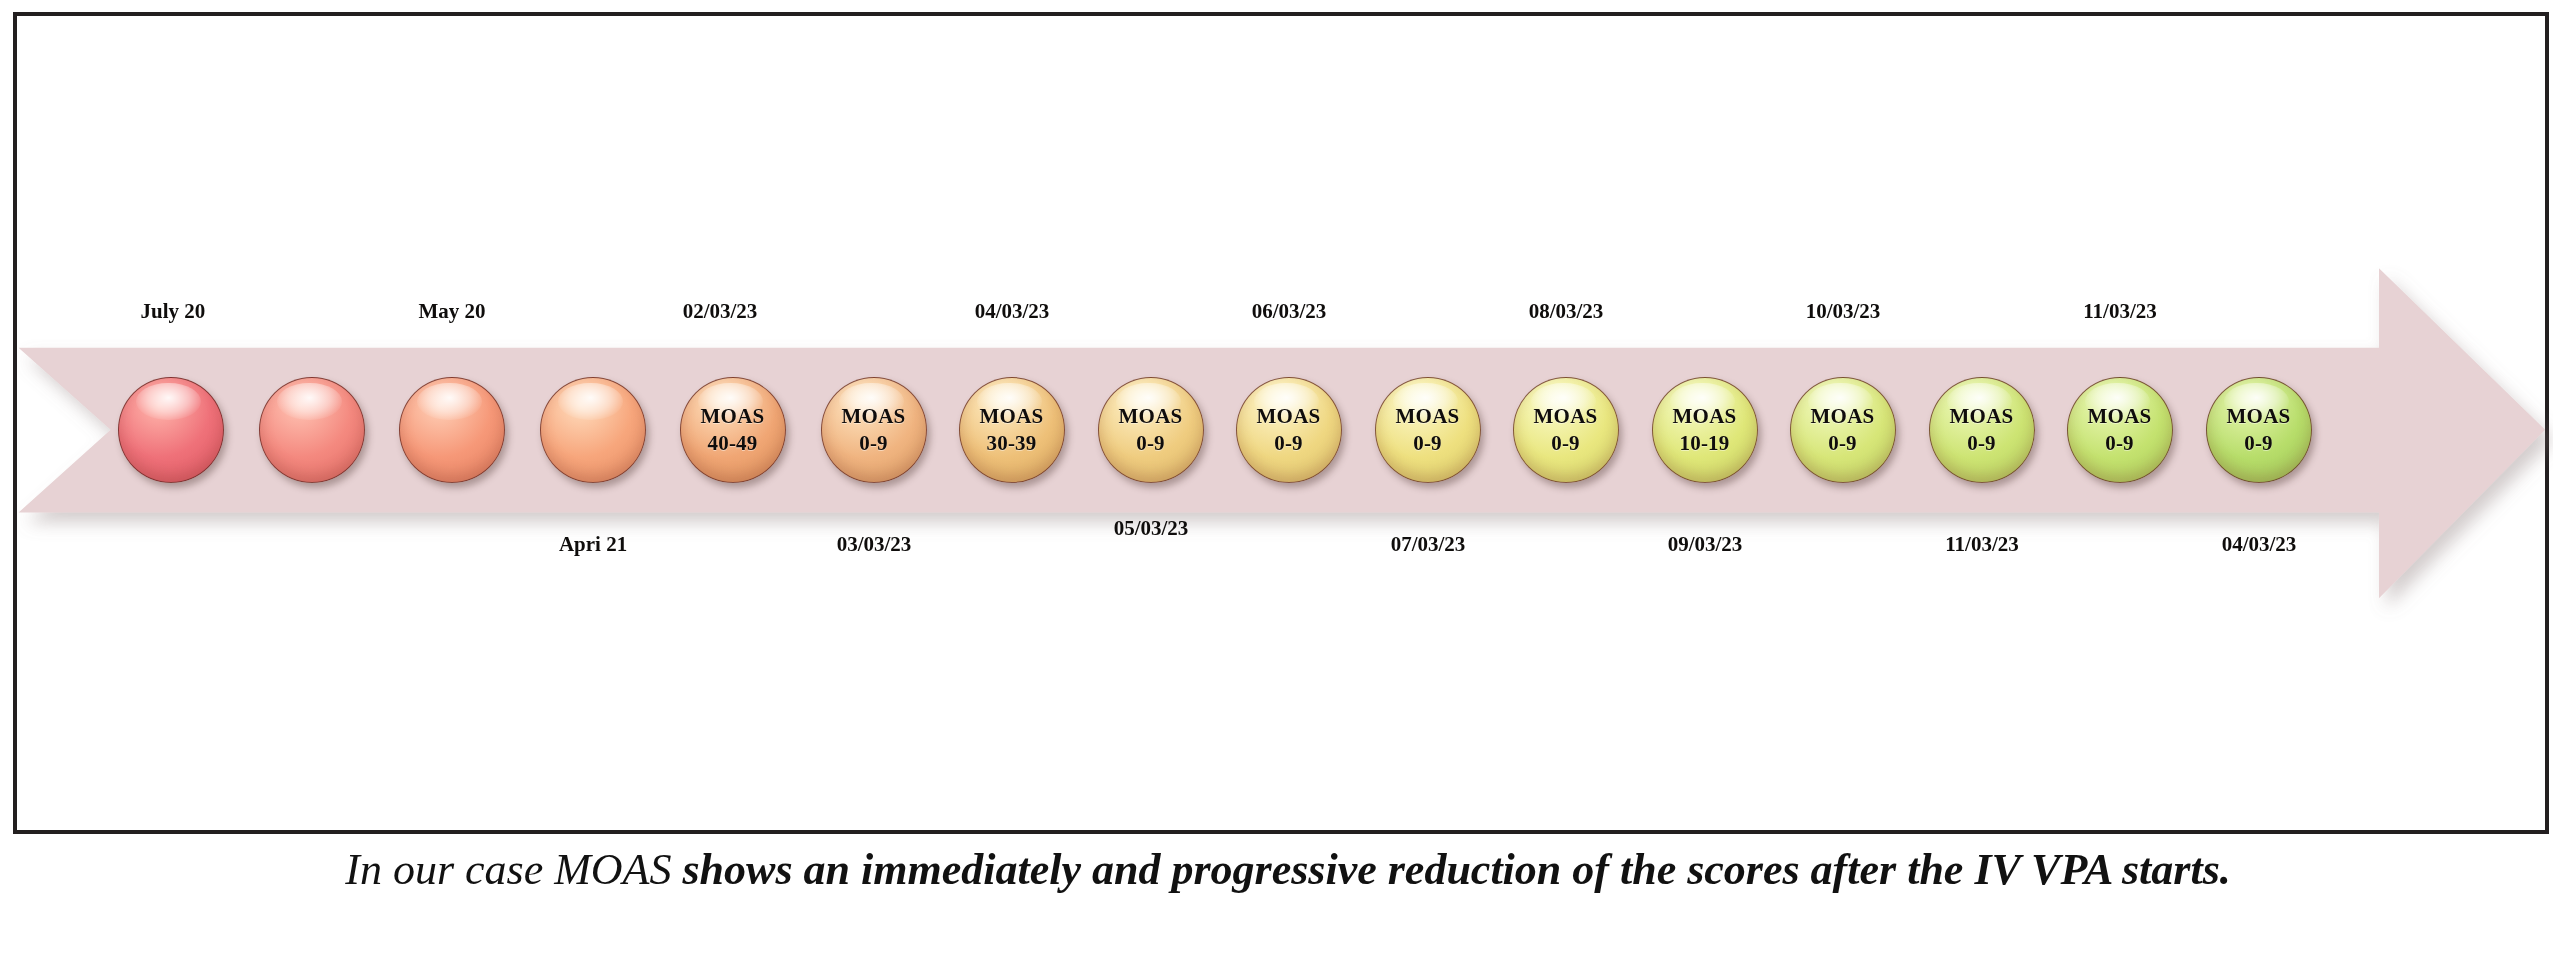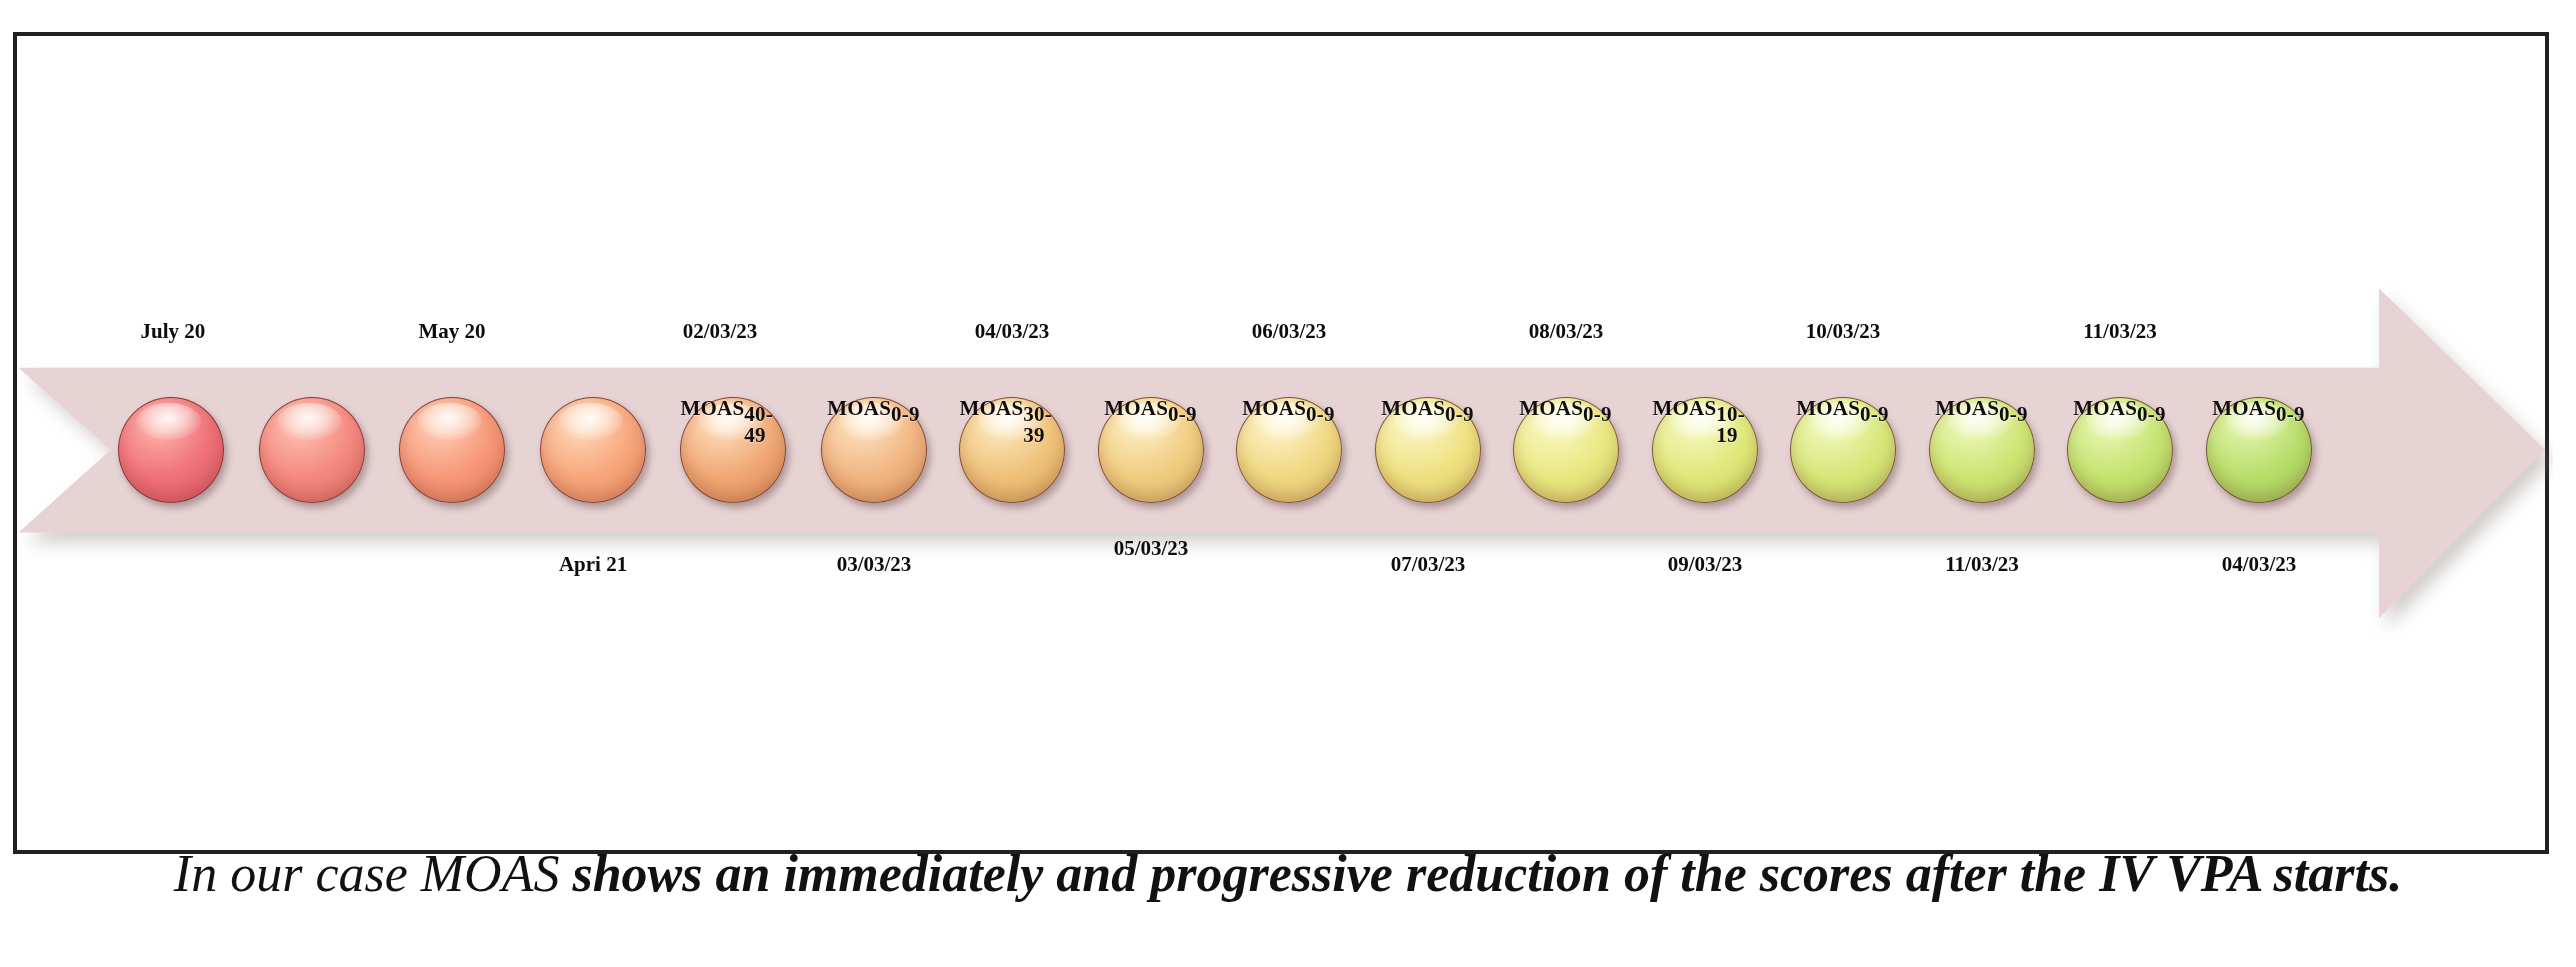--- a/index.html
+++ b/index.html
@@ -8,41 +8,40 @@
     font-family:"Liberation Serif","DejaVu Serif",serif;
   }
 
   
   #figure-frame{
     position:absolute;left:12.5px;top:11.7px;
     width:2536px;height:822px;
     border:4.7px solid #231f20;
     background:#ffffff;
     box-sizing:border-box;
-    margin-top:20px;
   }
 
   
   #timeline-stage{
     position:absolute;left:0;top:0;width:2536px;height:822px;
   }
   #arrow-svg{position:absolute;left:0;top:0;width:2536px;height:822px;}
 
   
   .node{
     position:absolute;
     width:106px;height:106px;
     border-radius:50%;
     box-sizing:border-box;
     border:1.6px solid rgba(90,30,25,.72);
     box-shadow:
       3.1px 4.7px 7px rgba(60,35,30,.34),
       inset 0 -7px 12.5px rgba(120,45,35,.22);
-    display:flex;flex-direction:row;
-    justify-content:center;
+    display:flex;flex-direction:column;
+    align-items:center;justify-content:center;
     line-height:1.0;
   }
   .node::after{
     content:"";position:absolute;left:17%;top:5%;
     width:62%;height:36%;border-radius:50%;
     background:radial-gradient(ellipse at 50% 40%,
         rgba(255,255,255,.92) 0%,
         rgba(255,255,255,.45) 45%,
         rgba(255,255,255,0) 78%);
     pointer-events:none;
@@ -63,21 +62,21 @@
     font-size:21px;
     color:#0f0d0c;
     white-space:pre-line;
     line-height:1.12;
   }
 
   
   #figure-caption{
     position:absolute;left:0;top:844px;
     width:2576px;text-align:center;
-    font-size:52px;color:#111;
+    font-size:44px;color:#111;
     font-family:"Liberation Serif","DejaVu Serif",serif;
   }
   #figure-caption .lead{font-style:italic;font-weight:normal;}
   #figure-caption .emph{font-style:italic;font-weight:bold;}
 </style>
 </head>
 <body>
 
 <div id="figure-frame">
 

